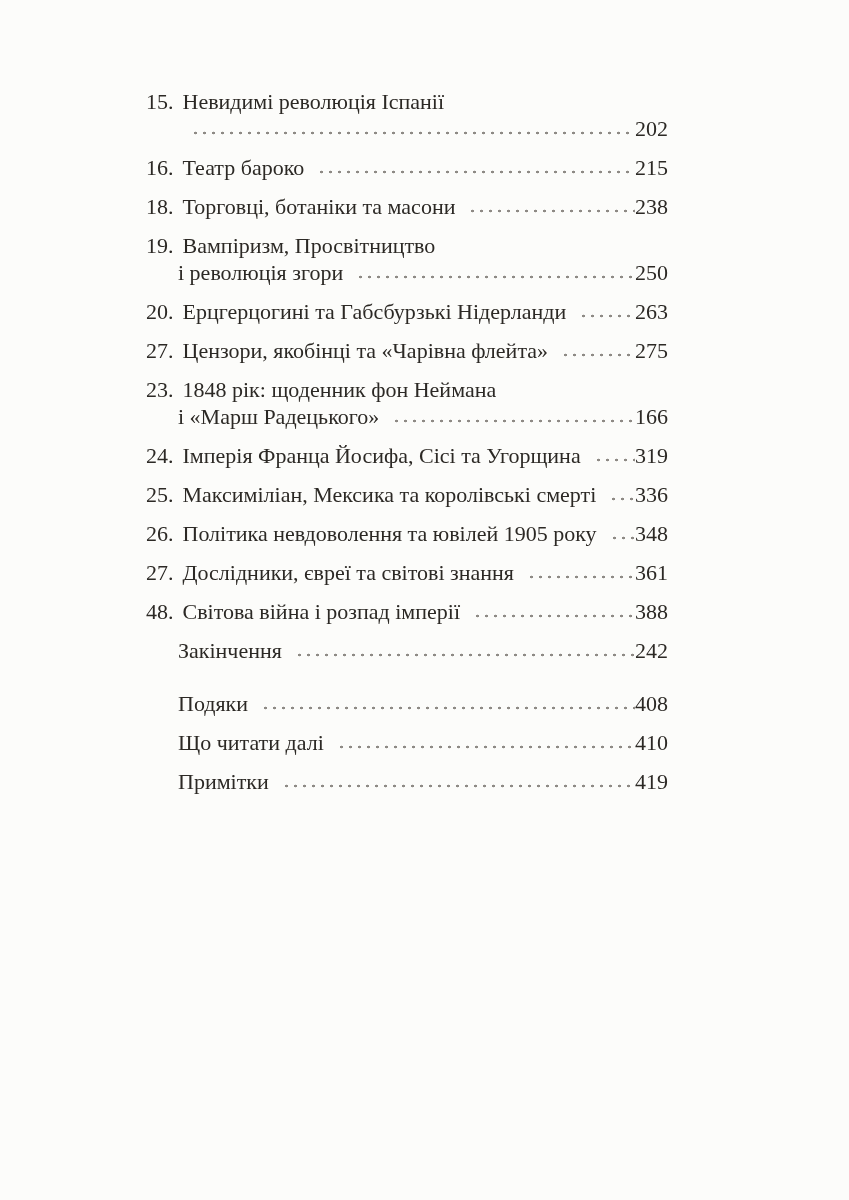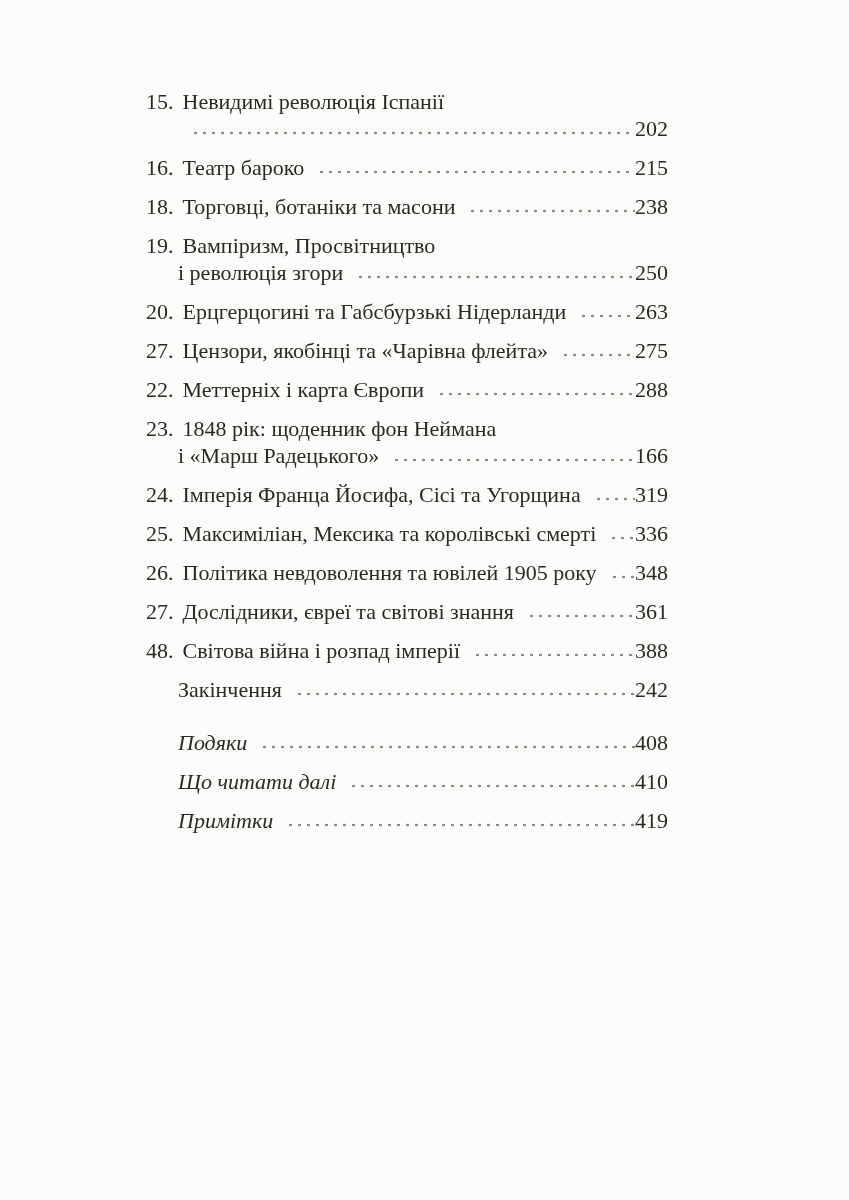--- a/index.html
+++ b/index.html
@@ -50,21 +50,21 @@
     background-size: 9px 4px;
     background-position: 2px 16px;
     background-repeat: repeat-x;
   }
   .pagenum {
     flex: 0 0 62px;
     text-align: left;
     white-space: nowrap;
   }
   .back-matter { margin-top: 26px; }
-  .entry.italic .title { font-style: italic; }
+  .entry.italic .title { }
 </style>
 </head>
 <body>
 
 <div class="book-page">
   <div class="toc-wrap">
     <div id="toc-main">
         <div class="entry">
           <div class="line">
             <span class="num">15.</span>
@@ -115,28 +115,20 @@
         <div class="entry">
           <div class="line">
             <span class="num">27.</span>
             <span class="title">Цензори, якобінці та «Чарівна флейта»</span>
             <span class="leader"></span>
             <span class="pagenum">275</span>
           </div>
         </div>
         <div class="entry">
           <div class="line">
-            <span class="num">22.</span>
-            <span class="title">Меттерніх і карта Європи</span>
-            <span class="leader"></span>
-            <span class="pagenum">288</span>
-          </div>
-        </div>
-        <div class="entry">
-          <div class="line">
             <span class="num">23.</span>
             <span class="title">1848 рік: щоденник фон Неймана</span>
           </div>
           <div class="line">
             <span class="num"></span>
             <span class="title">і «Марш Радецького»</span>
             <span class="leader"></span>
             <span class="pagenum">166</span>
           </div>
         </div>

